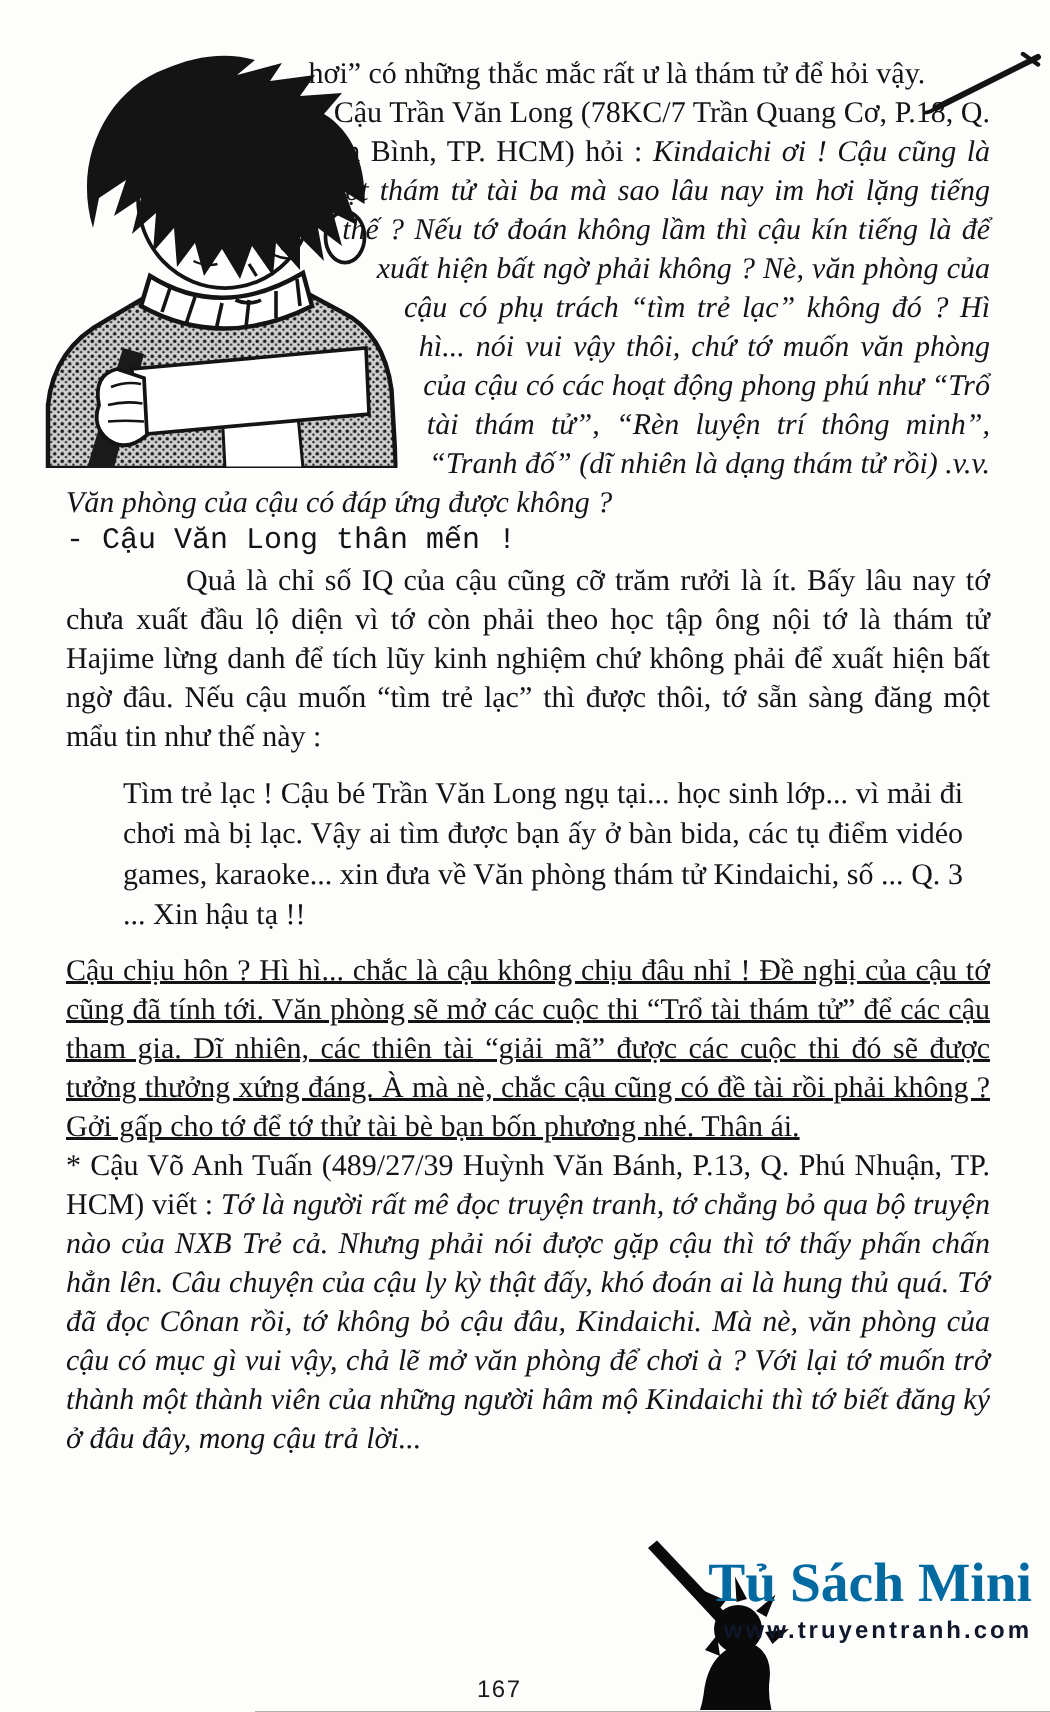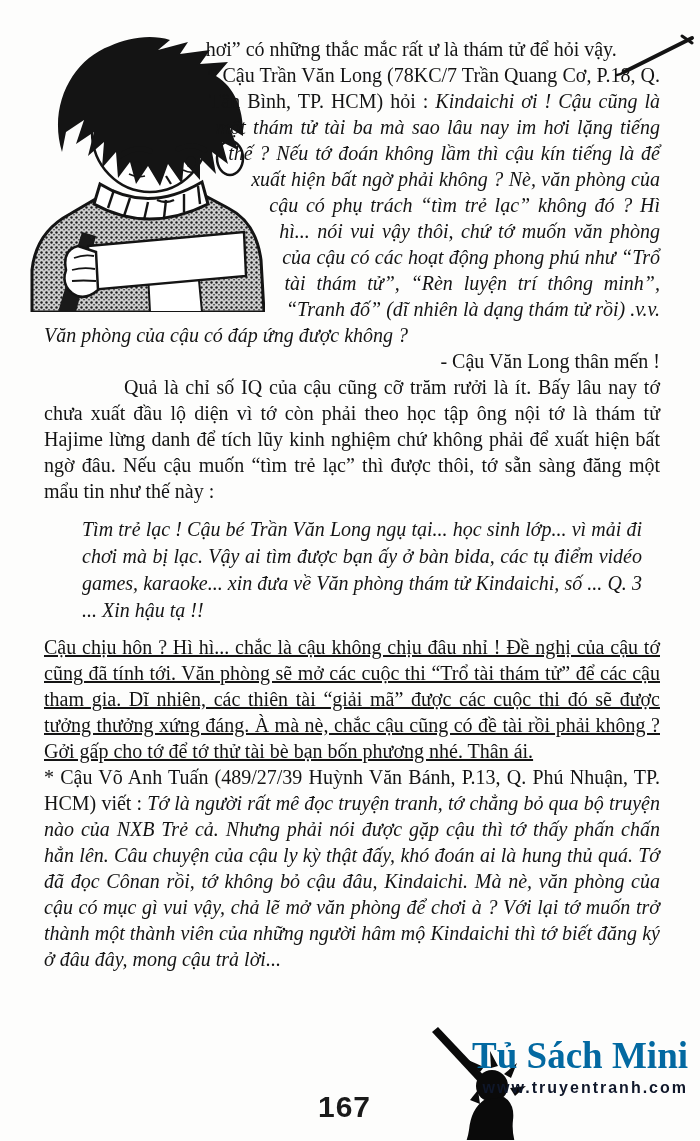--- a/index.html
+++ b/index.html
@@ -13,29 +13,29 @@
     font-size:20px; line-height:26px; text-align:justify;
   }
   .content p { margin:0; }
   .illus {
     float:left; width:242px; height:276px;
     shape-outside: polygon(0 0, 160px 0, 166px 92px, 188px 138px, 220px 168px, 236px 210px, 242px 276px, 0 276px);
   }
   .illus svg { display:block; margin-left:-14px; }
   .it { font-style:italic; }
   .letter1 { margin-top:24px;font-family:Liberation Serif, serif; }
-  .salutation { margin-top:14px; text-align:right; }
+  .salutation { margin-top:14px; text-align:left;font-family:Liberation Mono, monospace; }
   .reply { text-indent:80px; }
-  .notice { font-style:italic; margin:12px 18px 10px 38px; line-height:27px; text-align:justify; }
+  .notice { margin:12px 18px 10px 38px; line-height:27px; text-align:justify; }
   .closing { margin-top:2px;text-decoration:underline; }
   .letter2 { margin-top:16px; }
   .scratch { position:absolute; left:612px; top:34px; }
   .pageno {
-    position:absolute; left:318px; top:1090px;
-    font-family:"Liberation Sans", sans-serif; font-size:30px; font-weight:bold;
+    position:absolute; left:318px; top:1118px;
+    font-family:"Liberation Sans", sans-serif; font-size:16px; font-weight:normal;
     letter-spacing:1px; color:#1a1a1a;
   }
   .logo { position:absolute; right:12px; top:1034px; text-align:right; }
   .brand {
     font-family:Liberation Serif, serif; font-size:37px; font-weight:bold;
     color:#0369a1; line-height:44px; white-space:nowrap;
   }
   .site {
     font-family:"Liberation Sans", sans-serif; font-size:16px; font-weight:bold;
     color:#0f172a; letter-spacing:2px; margin-top:1px; white-space:nowrap;

